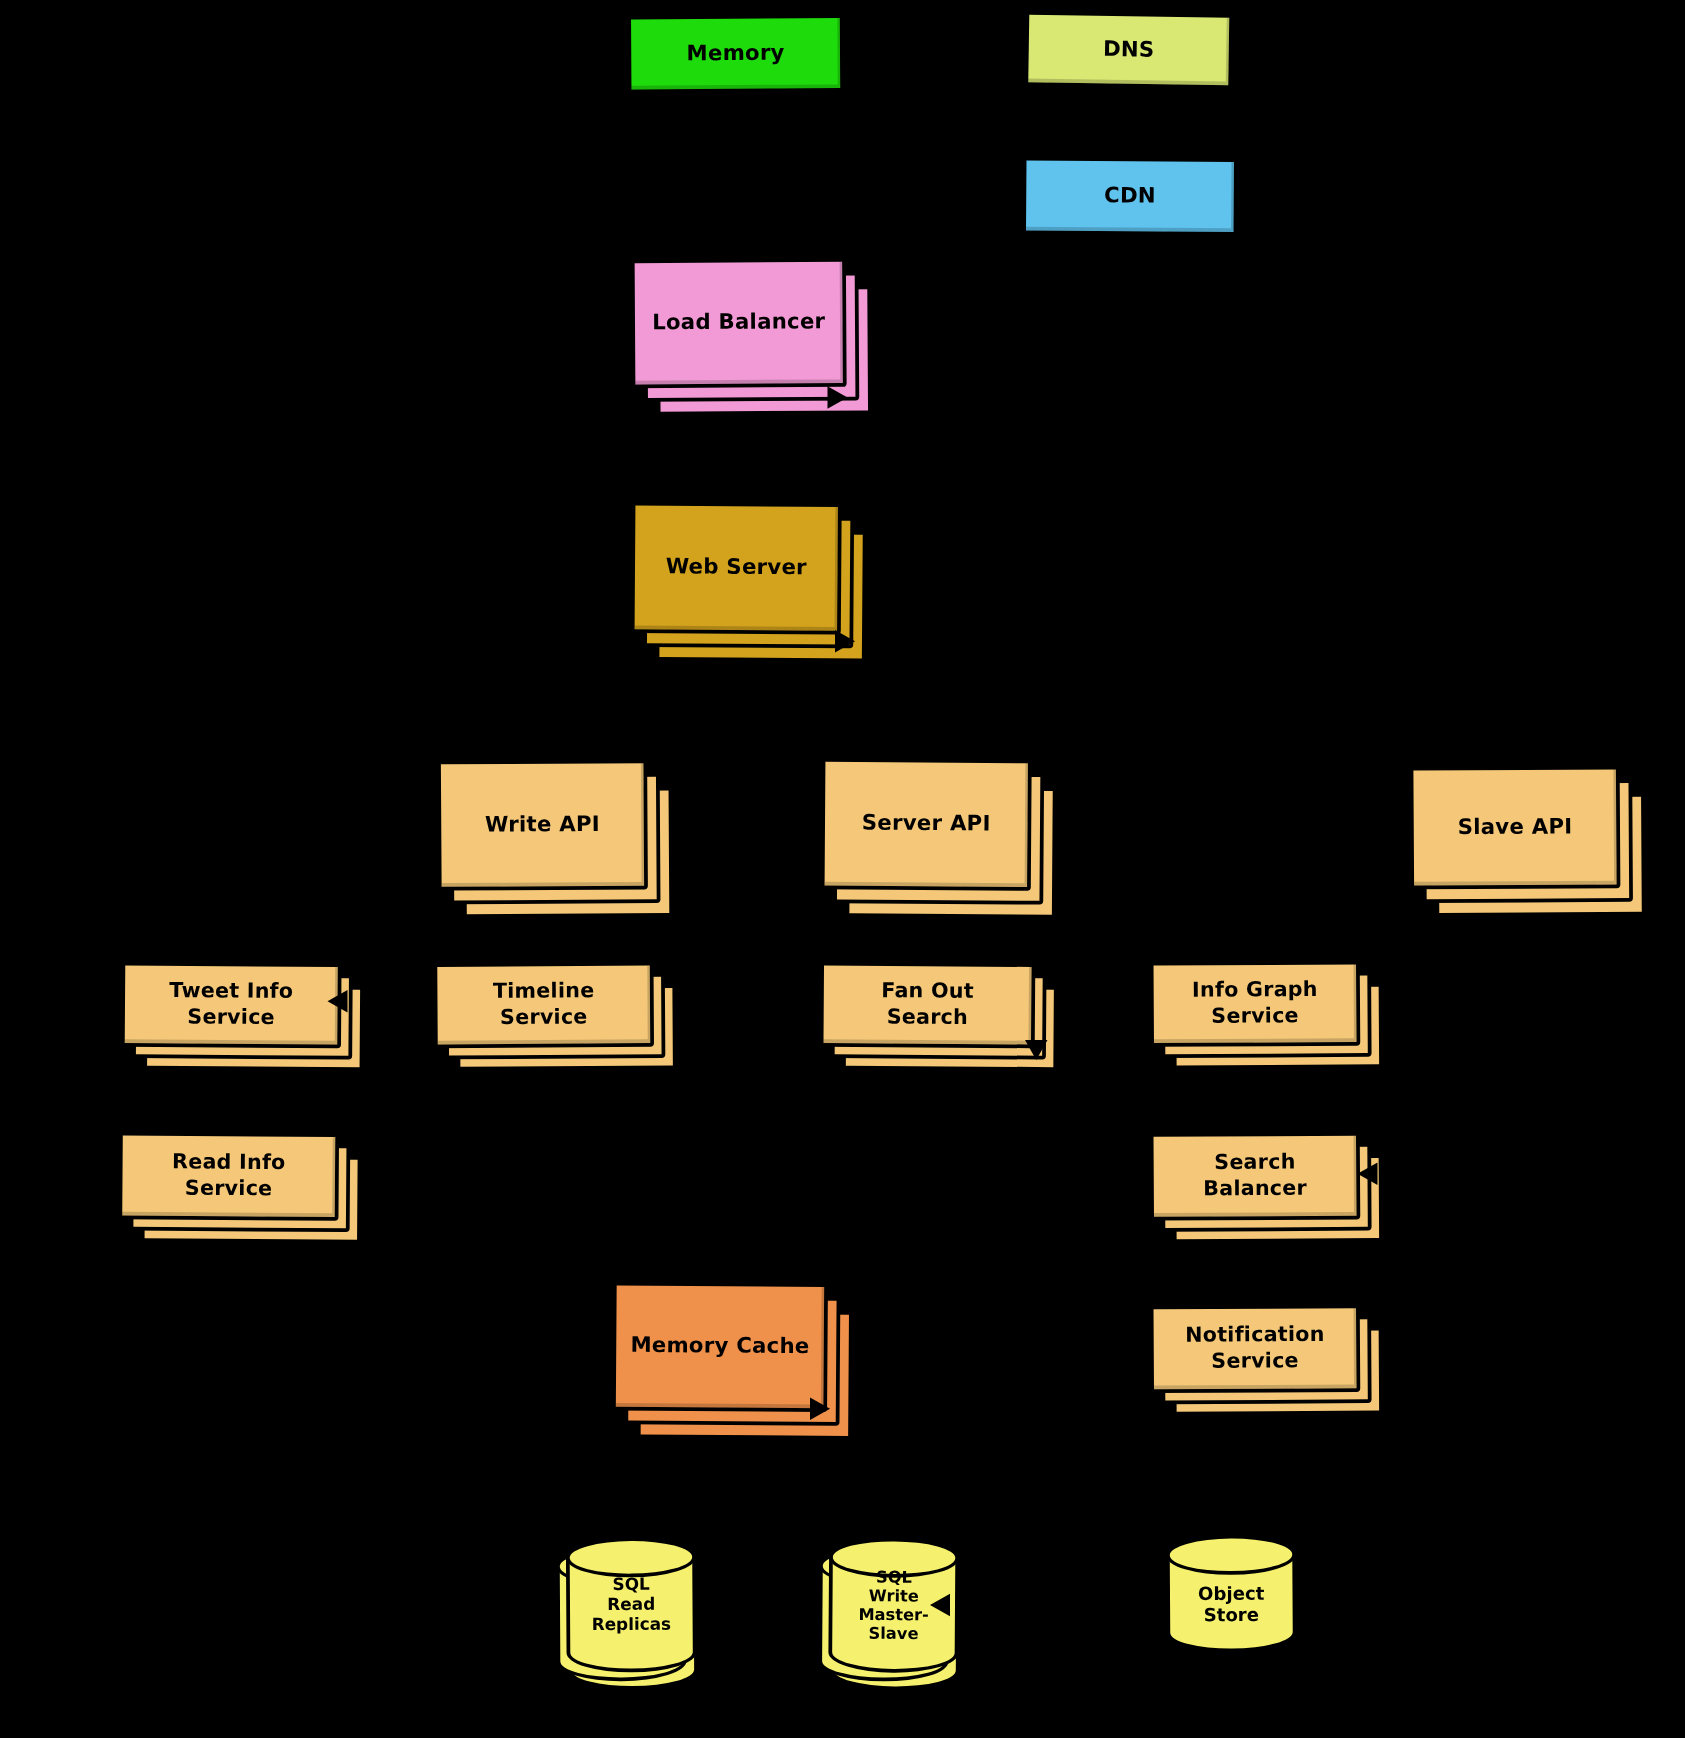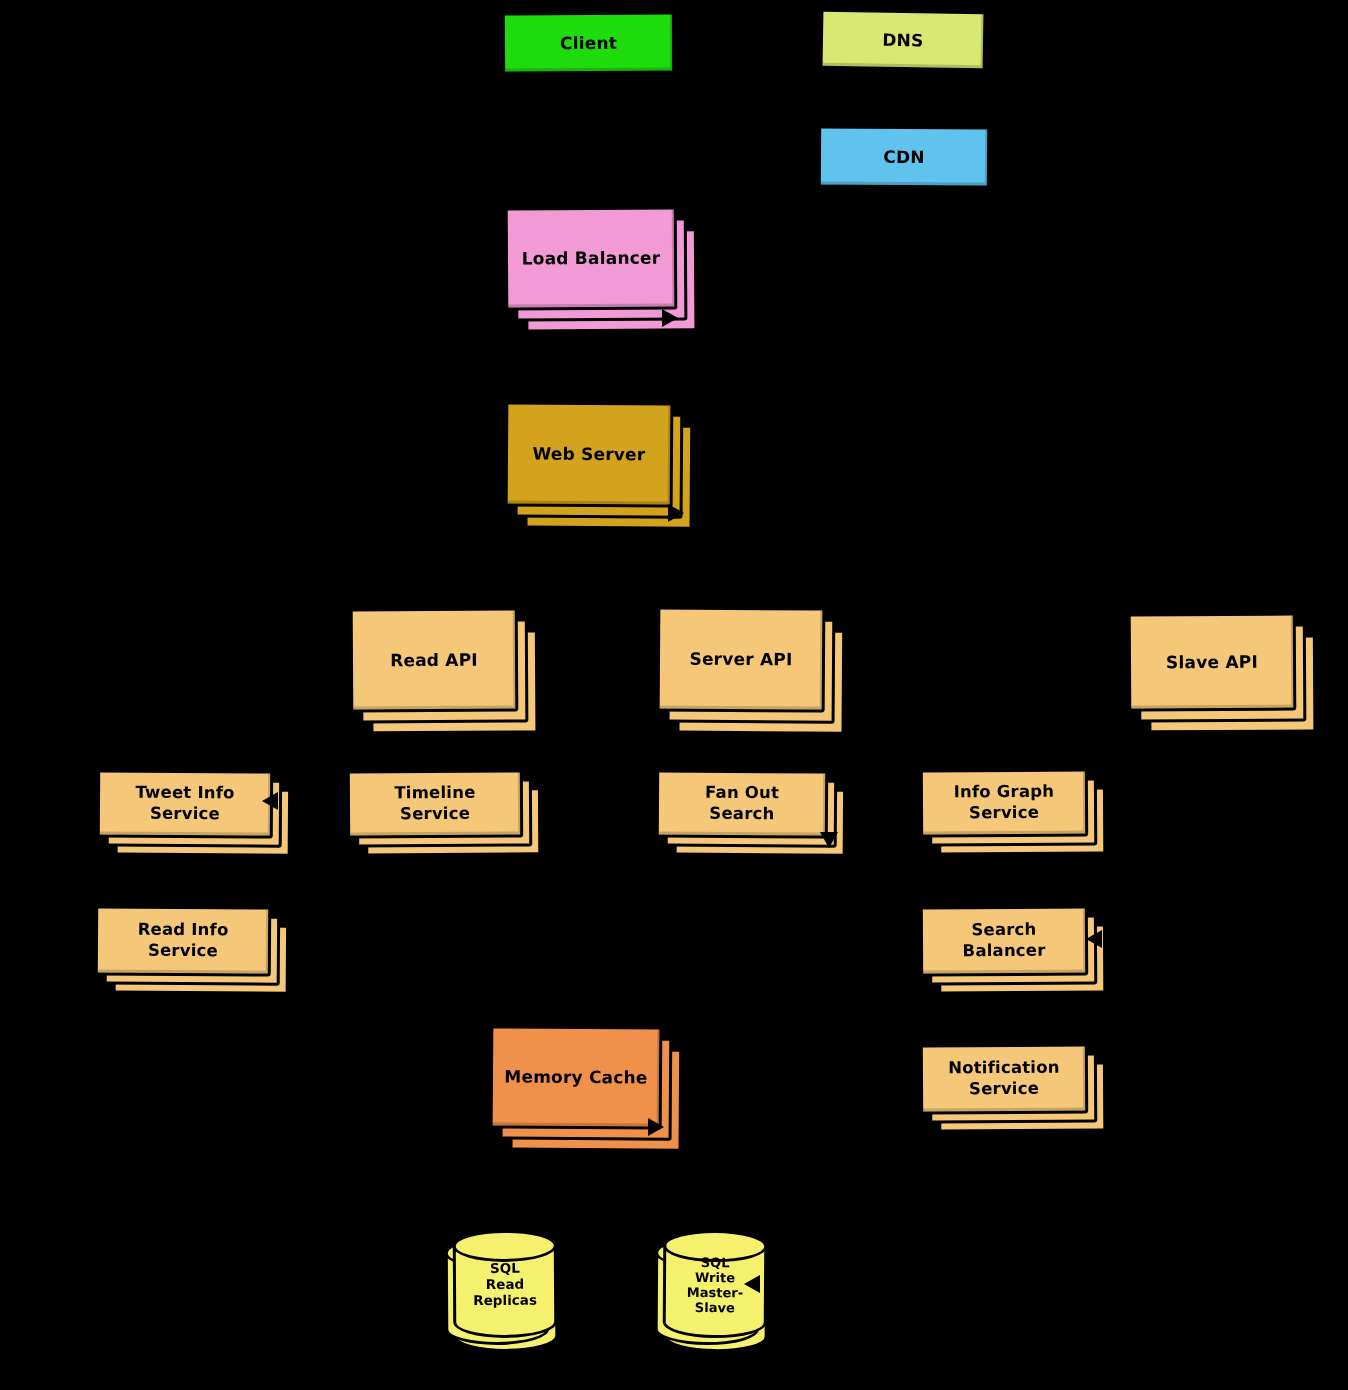--- a/index.html
+++ b/index.html
@@ -81,21 +81,21 @@
   .arr-right { border-top:9px solid transparent; border-bottom:9px solid transparent; border-left:16px solid #000; }
   .arr-down  { border-left:9px solid transparent; border-right:9px solid transparent; border-top:16px solid #000; }
 </style>
 </head>
 <body>
 
 <div class="canvas" style="background: rgb(0, 0, 0);">
 
   <div class="node tilt-a" style="left:502px;top:12px;width:173px;height:62px">
     <div class="face" style="background: rgb(30, 220, 12);">
-      <span class="label">Client</span>
+      <span class="label">Memory</span>
     </div>
   </div>
 
   <div class="node tilt-c" style="left:820px;top:10px;width:166px;height:60px">
     <div class="face" style="background: rgb(217, 232, 115);">
       <span class="label">DNS</span>
     </div>
   </div>
 
   <div class="node tilt-b" style="left:818px;top:126px;width:172px;height:62px">
@@ -117,21 +117,21 @@
     <div class="shadow s1" style="background: rgb(211, 163, 29);"></div>
     <div class="face" style="background: rgb(211, 163, 29);">
       <span class="label">Web Server</span>
     </div>
   </div>
 
   <div class="node tilt-a" style="left:350px;top:608px;width:168px;height:104px">
     <div class="shadow s2" style="background: rgb(244, 200, 120);"></div>
     <div class="shadow s1" style="background: rgb(244, 200, 120);"></div>
     <div class="face" style="background: rgb(244, 200, 120);">
-      <span class="label">Read API</span>
+      <span class="label">Write API</span>
     </div>
   </div>
 
   <div class="node tilt-b" style="left:657px;top:607px;width:168px;height:105px">
     <div class="shadow s2" style="background: rgb(244, 200, 120);"></div>
     <div class="shadow s1" style="background: rgb(244, 200, 120);"></div>
     <div class="face" style="background: rgb(244, 200, 120);">
       <span class="label">Server API</span>
     </div>
   </div>
@@ -245,20 +245,28 @@
     <div class="cyl-unit main">
       <div class="cyl-body" style="background: rgb(245, 240, 109);"></div>
       <div class="cyl-top" style="background: rgb(245, 240, 109);"></div>
       <span class="cyl-label four-line">SQL
 Write
 Master-
 Slave</span>
     </div>
   </div>
 
+  <div class="node cyl tilt-a" style="left:916px;top:1228px;width:104px;height:94px">
+    <div class="cyl-unit main">
+      <div class="cyl-body" style="background: rgb(245, 240, 109);"></div>
+      <div class="cyl-top" style="background: rgb(245, 240, 109);"></div>
+      <span class="cyl-label two-line">Object
+Store</span>
+    </div>
+  </div>
 
   <div class="arr arr-left" style="left:262px;top:792px"></div>
   <div class="arr arr-left" style="left:1086px;top:930px"></div>
   <div class="arr arr-left" style="left:744px;top:1275px"></div>
   <div class="arr arr-right" style="left:662px;top:309px"></div>
   <div class="arr arr-right" style="left:668px;top:504px"></div>
   <div class="arr arr-right" style="left:648px;top:1118px"></div>
   <div class="arr arr-down" style="left:820px;top:832px"></div>
 
 </div>

